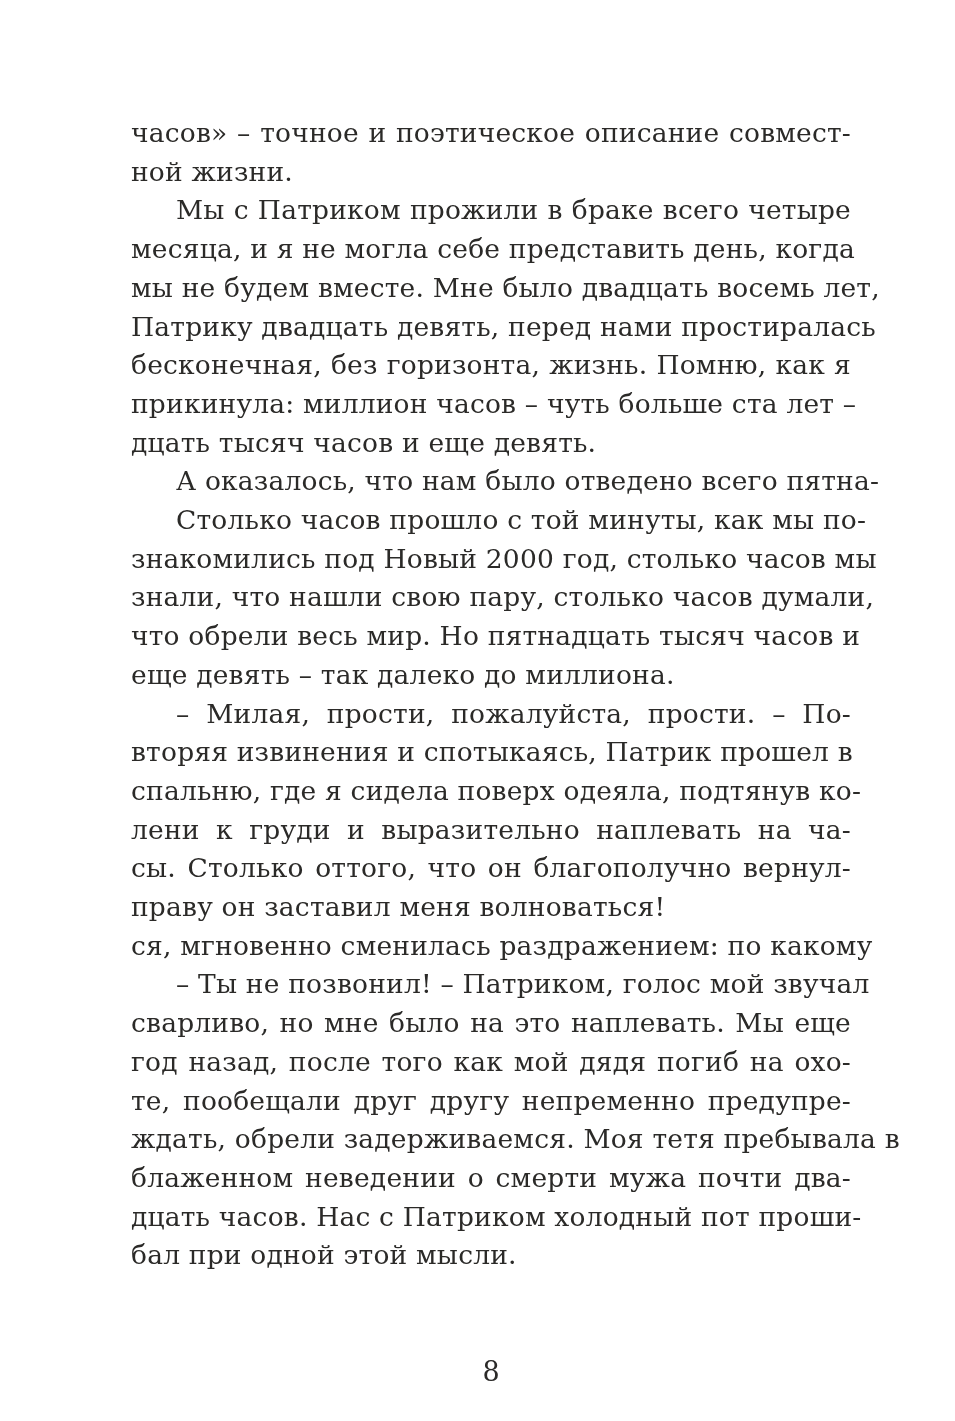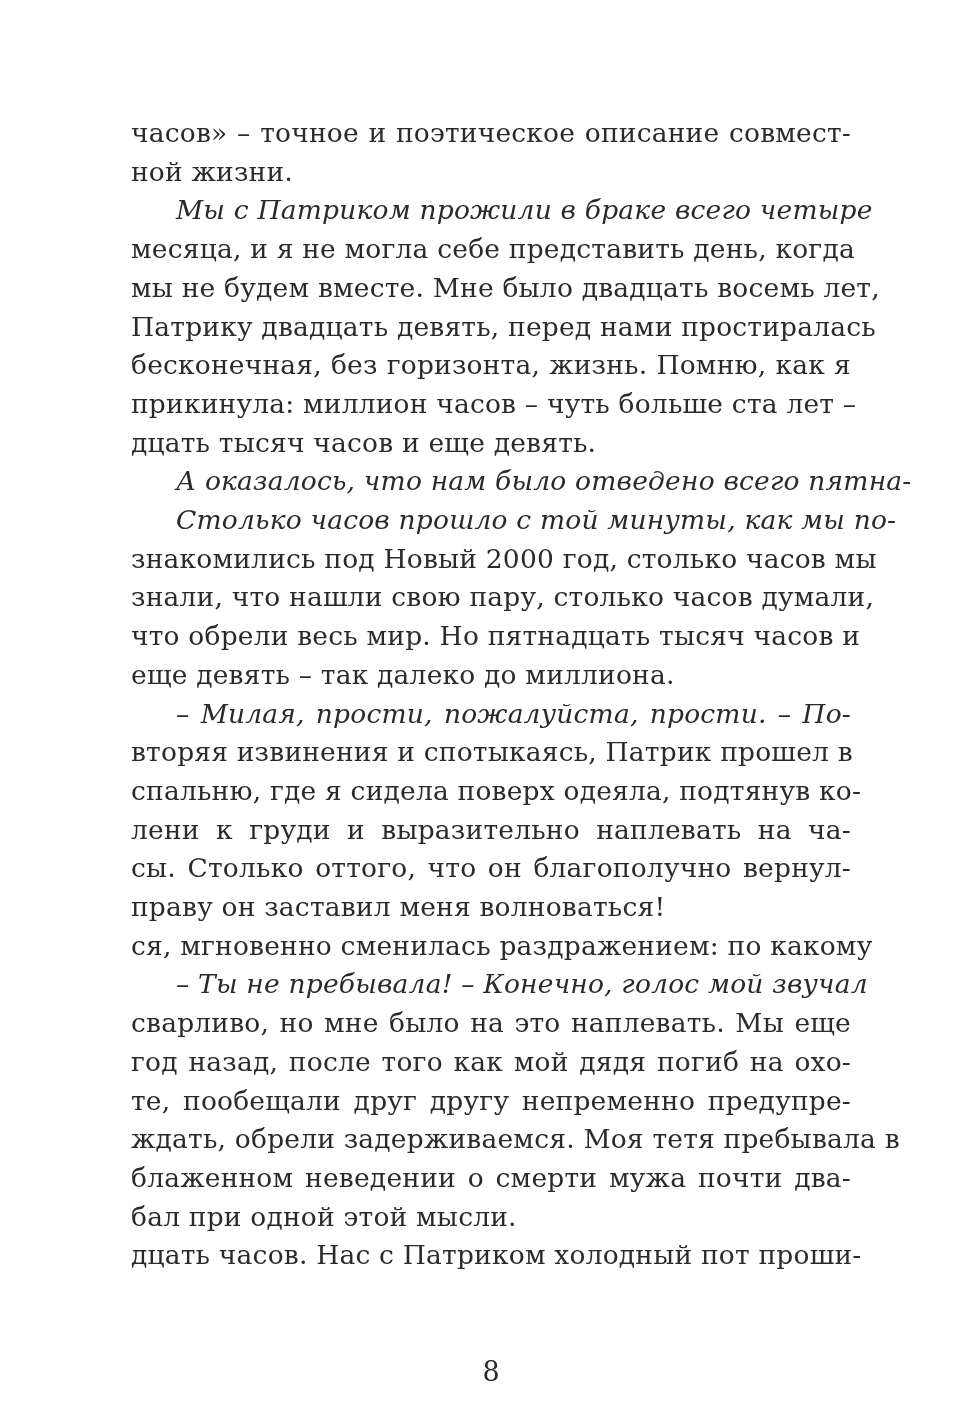--- a/index.html
+++ b/index.html
@@ -23,21 +23,21 @@
     line-height: 38.7px;
     white-space: nowrap;
     text-align: justify;
     text-align-last: justify;
     letter-spacing: 0.2px;
   }
   .line.plast {
     text-align-last: left;
     white-space: normal;
   }
-  .line.indent { text-indent: 45px; font-style: italic; }
+  .line.indent { text-indent: 45px; }
   .pagenum {
     position: absolute;
     left: 131px;
     top: 1356px;
     width: 720px;
     text-align: center;
     font-size: 27px;
     color: #2b2a28;
   }
 </style>
@@ -61,23 +61,23 @@
     <div class="line">знали, что нашли свою пару, столько часов думали,</div>
     <div class="line">что обрели весь мир. Но пятнадцать тысяч часов и</div>
     <div class="line plast">еще девять – так далеко до миллиона.</div>
     <div class="line indent">– Милая, прости, пожалуйста, прости. – По-</div>
     <div class="line">вторяя извинения и спотыкаясь, Патрик прошел в</div>
     <div class="line">спальню, где я сидела поверх одеяла, подтянув ко-</div>
     <div class="line">лени к груди и выразительно наплевать на ча-</div>
     <div class="line">сы. Столько оттого, что он благополучно вернул-</div>
     <div class="line plast">праву он заставил меня волноваться!</div>
     <div class="line">ся, мгновенно сменилась раздражением: по какому</div>
-    <div class="line indent">– Ты не пребывала! – Конечно, голос мой звучал</div>
+    <div class="line indent">– Ты не позвонил! – Патриком, голос мой звучал</div>
     <div class="line">сварливо, но мне было на это наплевать. Мы еще</div>
     <div class="line">год назад, после того как мой дядя погиб на охо-</div>
     <div class="line">те, пообещали друг другу непременно предупре-</div>
     <div class="line">ждать, обрели задерживаемся. Моя тетя пребывала в</div>
     <div class="line">блаженном неведении о смерти мужа почти два-</div>
+    <div class="line">дцать часов. Нас с Патриком холодный пот проши-</div>
     <div class="line plast">бал при одной этой мысли.</div>
-    <div class="line">дцать часов. Нас с Патриком холодный пот проши-</div>
   </div>
   <div class="pagenum">8</div>
 </div>
 
 </body></html>

